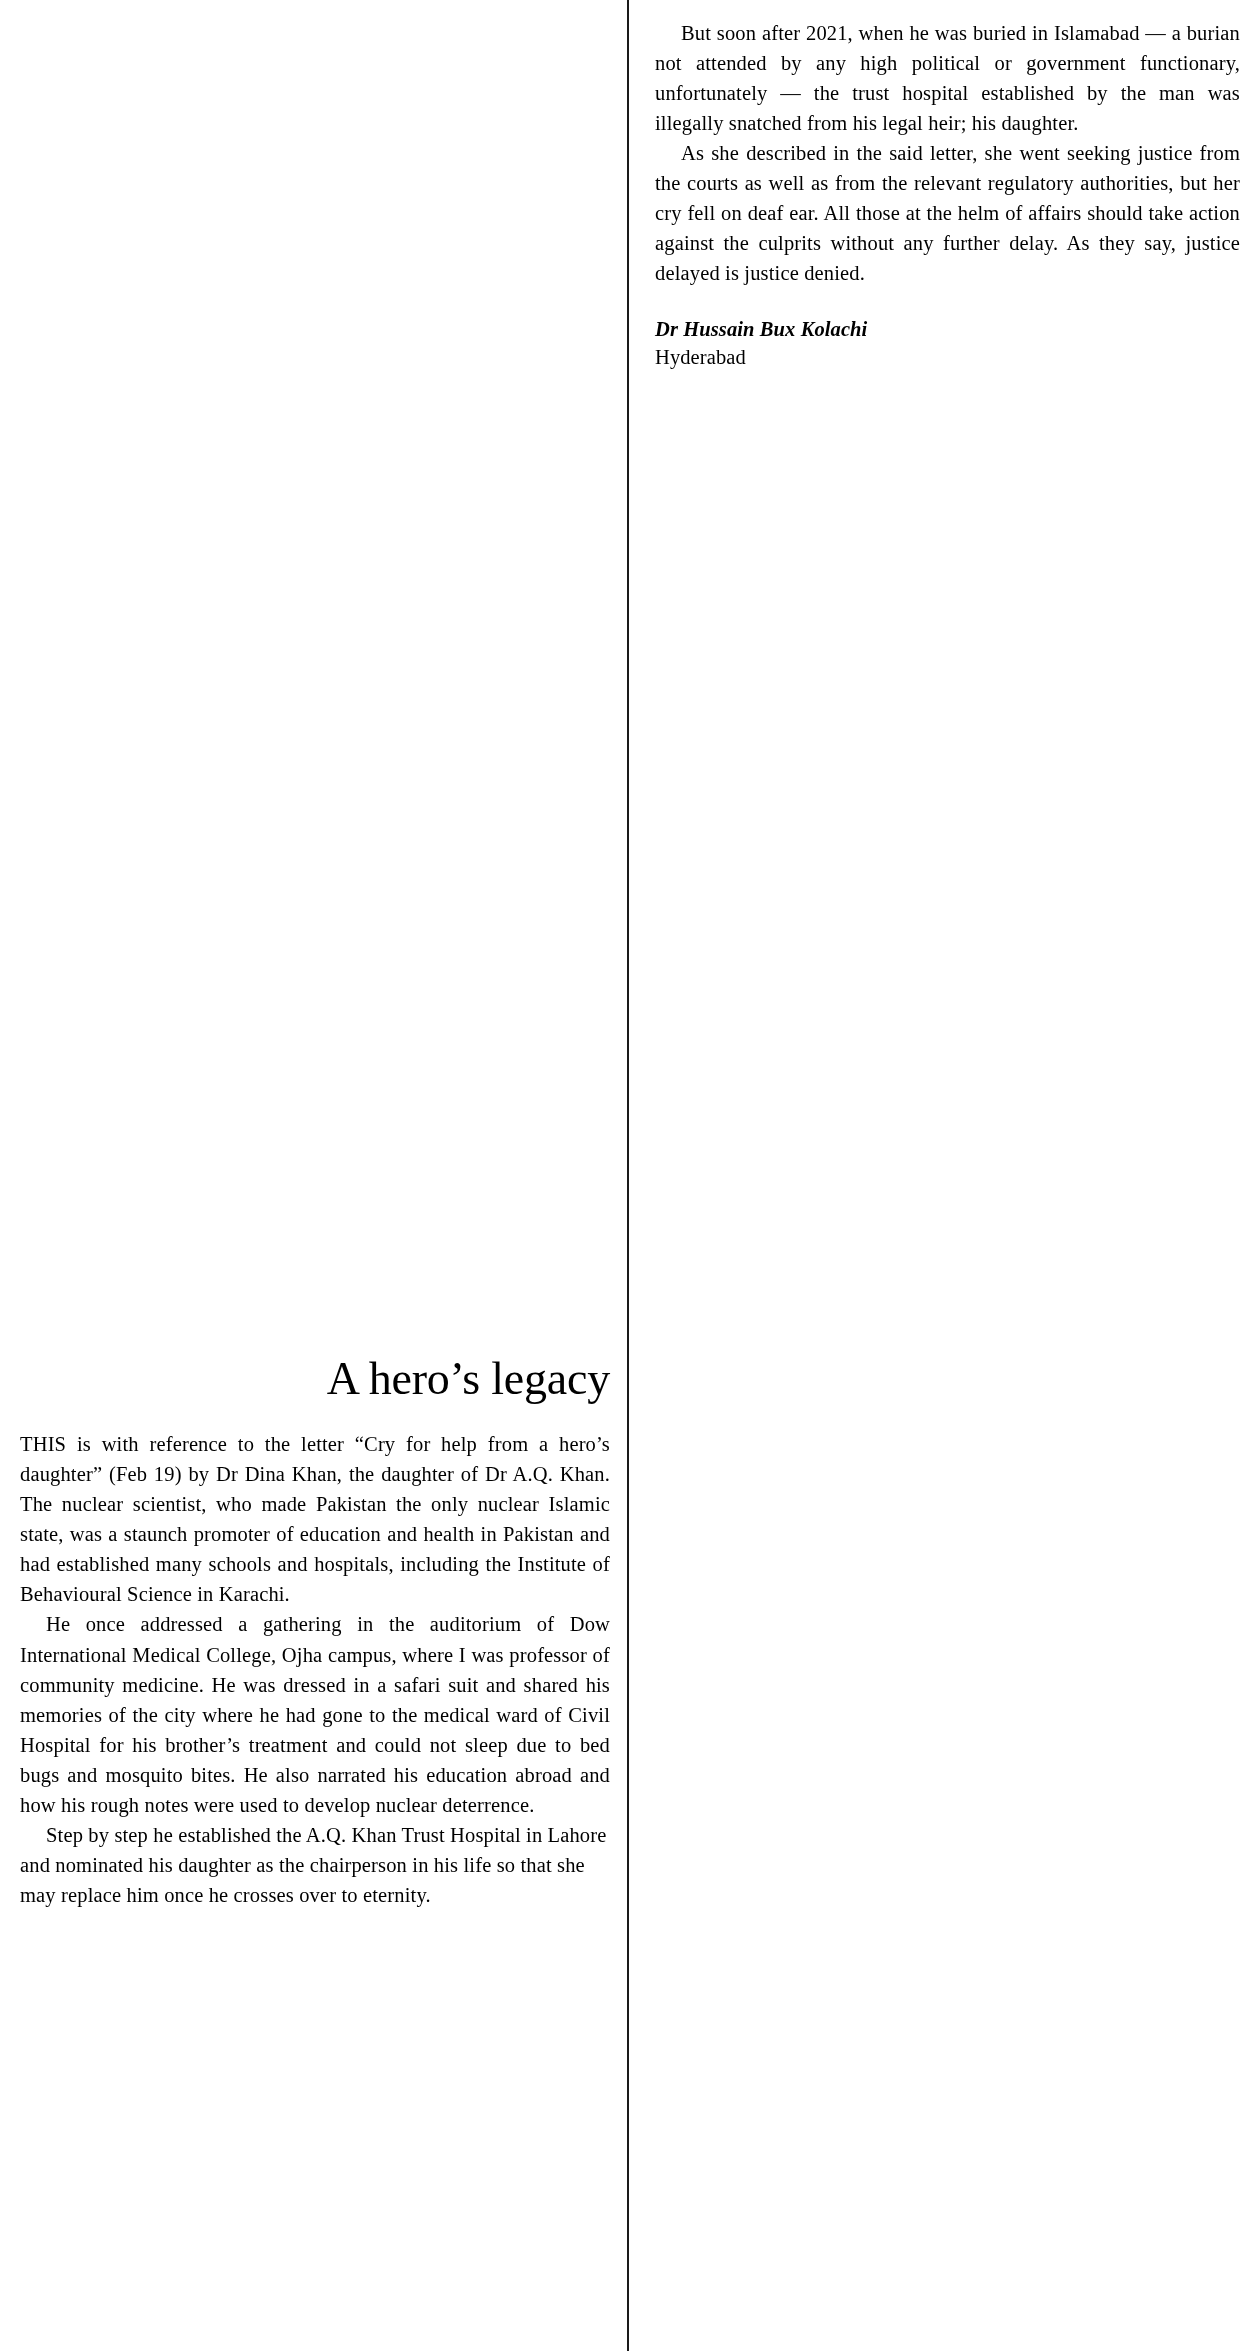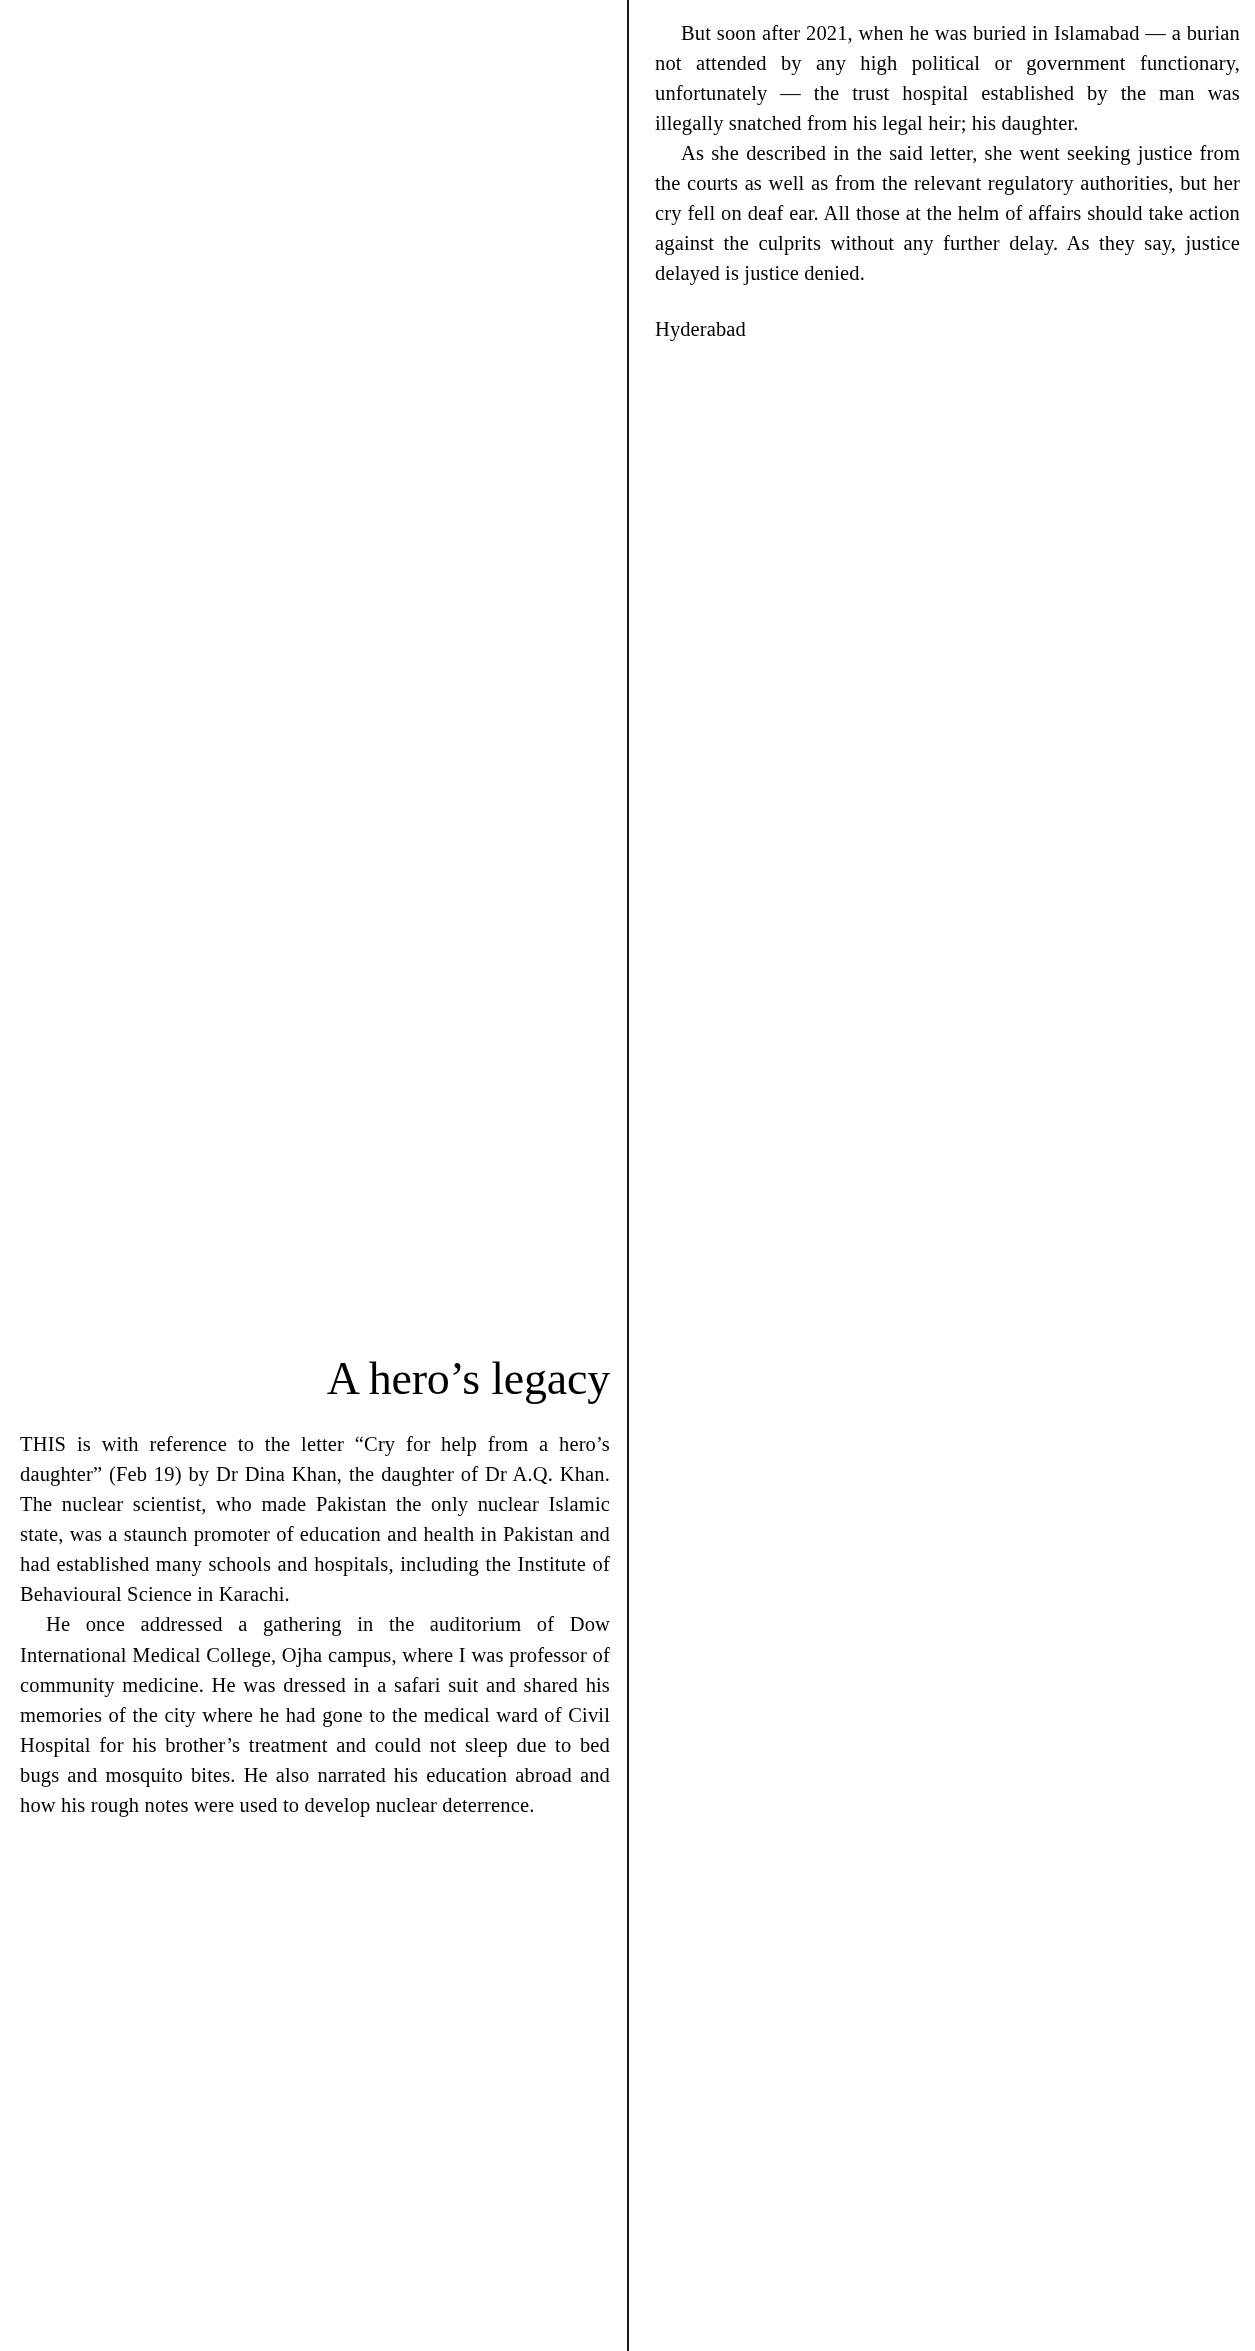--- a/index.html
+++ b/index.html
@@ -105,24 +105,26 @@
 
 <div class="page">
 
   <div class="col-divider"></div>
 
   <div class="right-col">
     <p class="body indent">But soon after 2021, when he was buried in Islamabad — a burian not attended by any high political or government functionary, unfortunately — the trust hospital established by the man was illegally snatched from his legal heir; his daughter.</p>
     <p class="body indent">As she described in the said letter, she went seeking justice from the courts as well as from the relevant regulatory authorities, but her cry fell on deaf ear. All those at the helm of affairs should take action against the culprits without any further delay. As they say, justice delayed is justice denied.</p>
 
     <div class="signature">
+      <div class="sig-name">Dr Hussain Bux Kolachi</div>
       <div class="sig-city">Hyderabad</div>
     </div>
   </div>
 
   <div class="left-col">
     <h1 class="headline">A hero’s legacy</h1>
 
     <p class="body">THIS is with reference to the letter “Cry for help from a hero’s daughter” (Feb 19) by Dr Dina Khan, the daughter of Dr A.Q. Khan. The nuclear scientist, who made Pakistan the only nuclear Islamic state, was a staunch promoter of education and health in Pakistan and had established many schools and hospitals, including the Institute of Behavioural Science in Karachi.</p>
     <p class="body indent">He once addressed a gathering in the auditorium of Dow International Medical College, Ojha campus, where I was professor of community medicine. He was dressed in a safari suit and shared his memories of the city where he had gone to the medical ward of Civil Hospital for his brother’s treatment and could not sleep due to bed bugs and mosquito bites. He also narrated his education abroad and how his rough notes were used to develop nuclear deterrence.</p>
+    <p class="body indent last">Step by step he established the A.Q. Khan Trust Hospital in Lahore and nominated his daughter as the chairperson in his life so that she may replace him once he crosses over to eternity.</p>
   </div>
 
 </div>
 
 </body></html>

